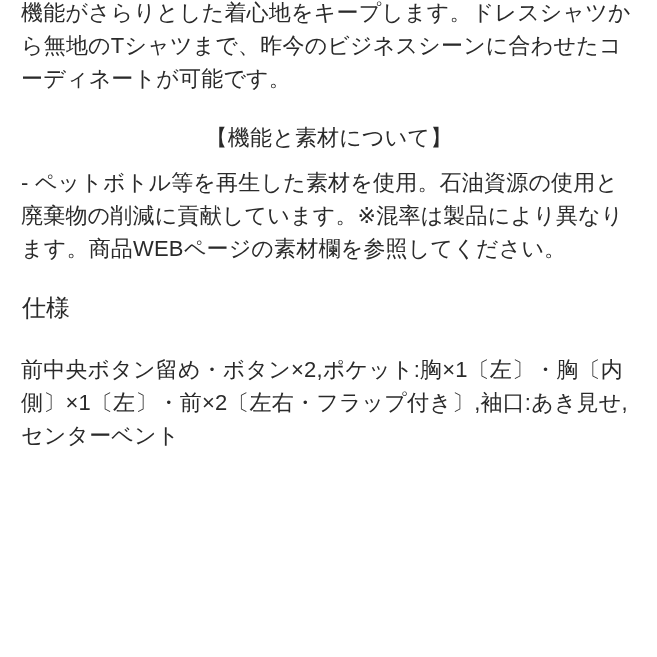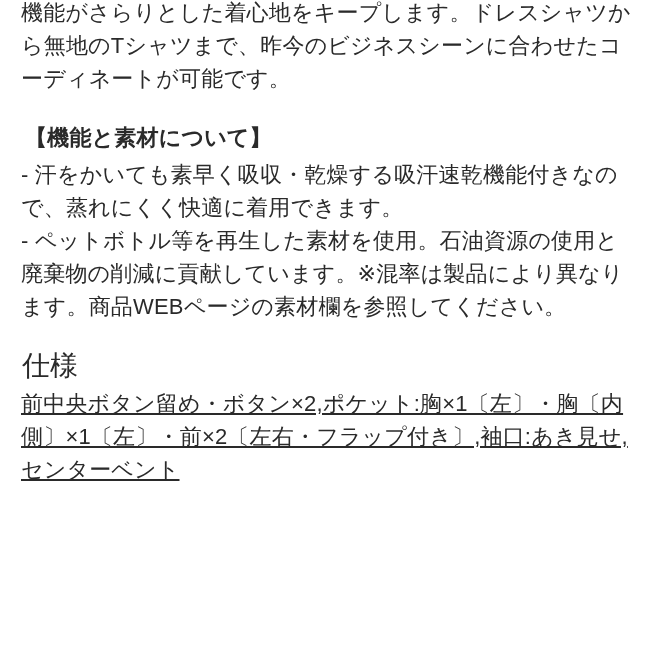--- a/index.html
+++ b/index.html
@@ -28,49 +28,48 @@
     text-align: left;
   }
   .intro-paragraph {
     margin: -4px 0 0 0;
   }
   .features-block {
     margin-top: 26px;
   }
   .features-heading {
     font-size: 22px;
-    font-weight: 700;
-    margin: 4px;
+    font-weight: 400;
+    margin: 12px;
+    text-align: center;
   }
   .feature-item {
     margin: 0;
   }
   .spec-heading {
-    font-size: 28px;
+    font-size: 24px;
     font-weight: 400;
     line-height: 35px;
     margin: 25px 0 0 1px;
   }
   .spec-paragraph {
-    margin: 4px 0 0 0;
-    text-decoration: underline;
+    margin: 28px 0 0 0;
   }
 </style>
 </head>
 <body>
 
 <div class="page">
 
   <p class="body-text intro-paragraph">機能がさらりとした着心地をキープします。ドレスシャツから無地のTシャツまで、昨今のビジネスシーンに合わせたコーディネートが可能です。</p>
 
   <div class="features-block">
     <h2 class="body-text features-heading">【機能と素材について】</h2>
 
     <div>
-      <p class="body-text feature-item">- 汗をかいても素早く吸収・乾燥する吸汗速乾機能付きなので、蒸れにくく快適に着用できます。</p>
       <p class="body-text feature-item">- ペットボトル等を再生した素材を使用。石油資源の使用と廃棄物の削減に貢献しています。※混率は製品により異なります。商品WEBページの素材欄を参照してください。</p>
     </div>
   </div>
 
   <div>
     <h2 class="spec-heading">仕様</h2>
 
     <p class="body-text spec-paragraph">前中央ボタン留め・ボタン×2,ポケット:胸×1〔左〕・胸〔内側〕×1〔左〕・前×2〔左右・フラップ付き〕,袖口:あき見せ,センターベント</p>
   </div>
 

